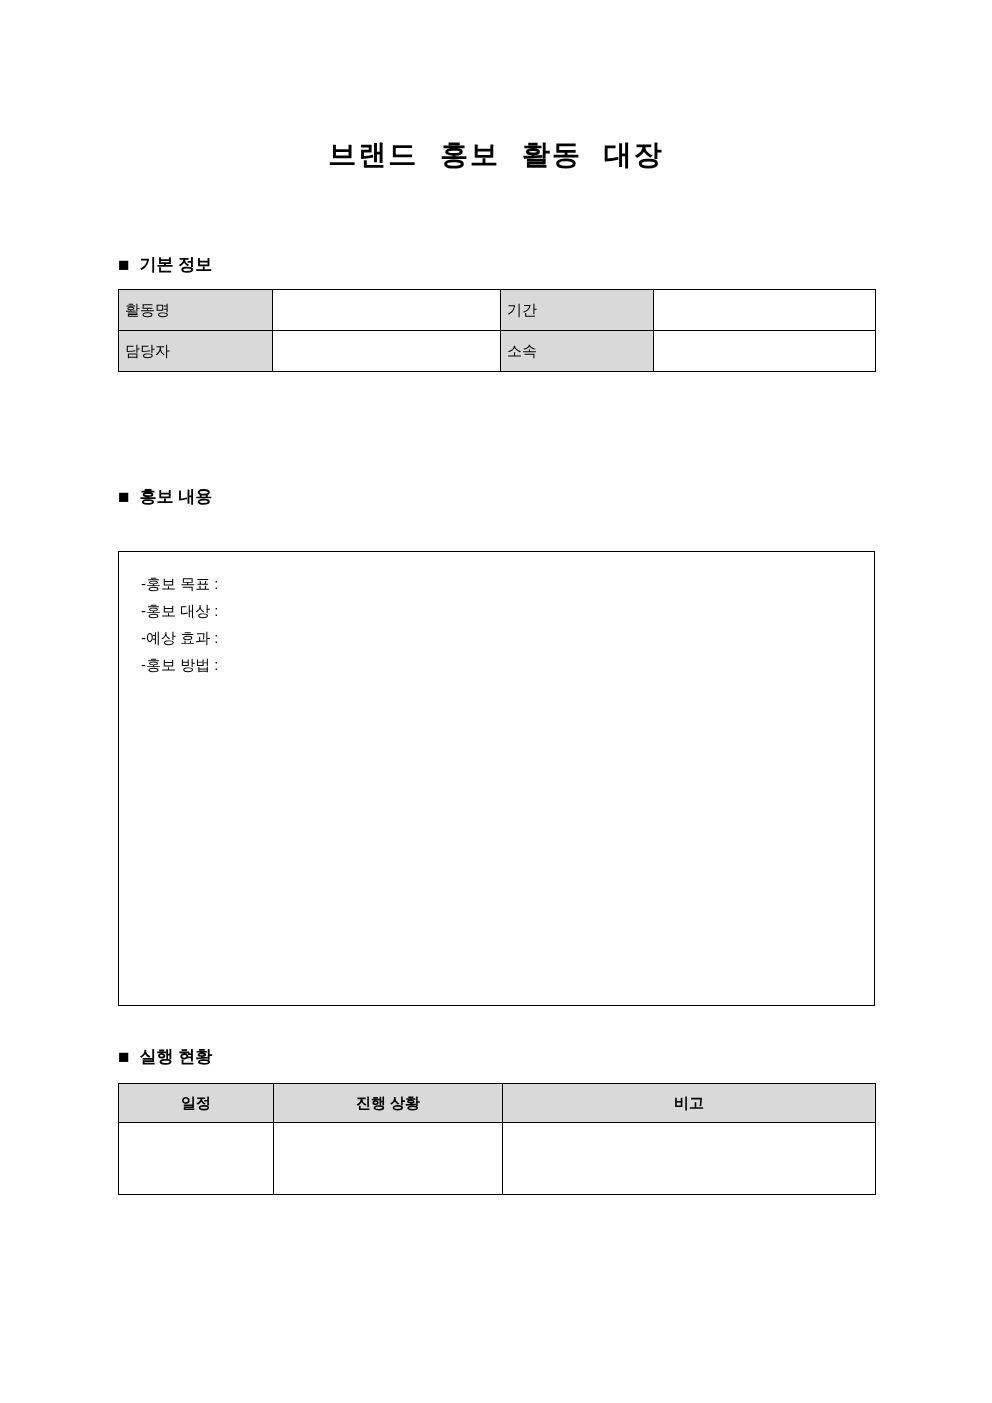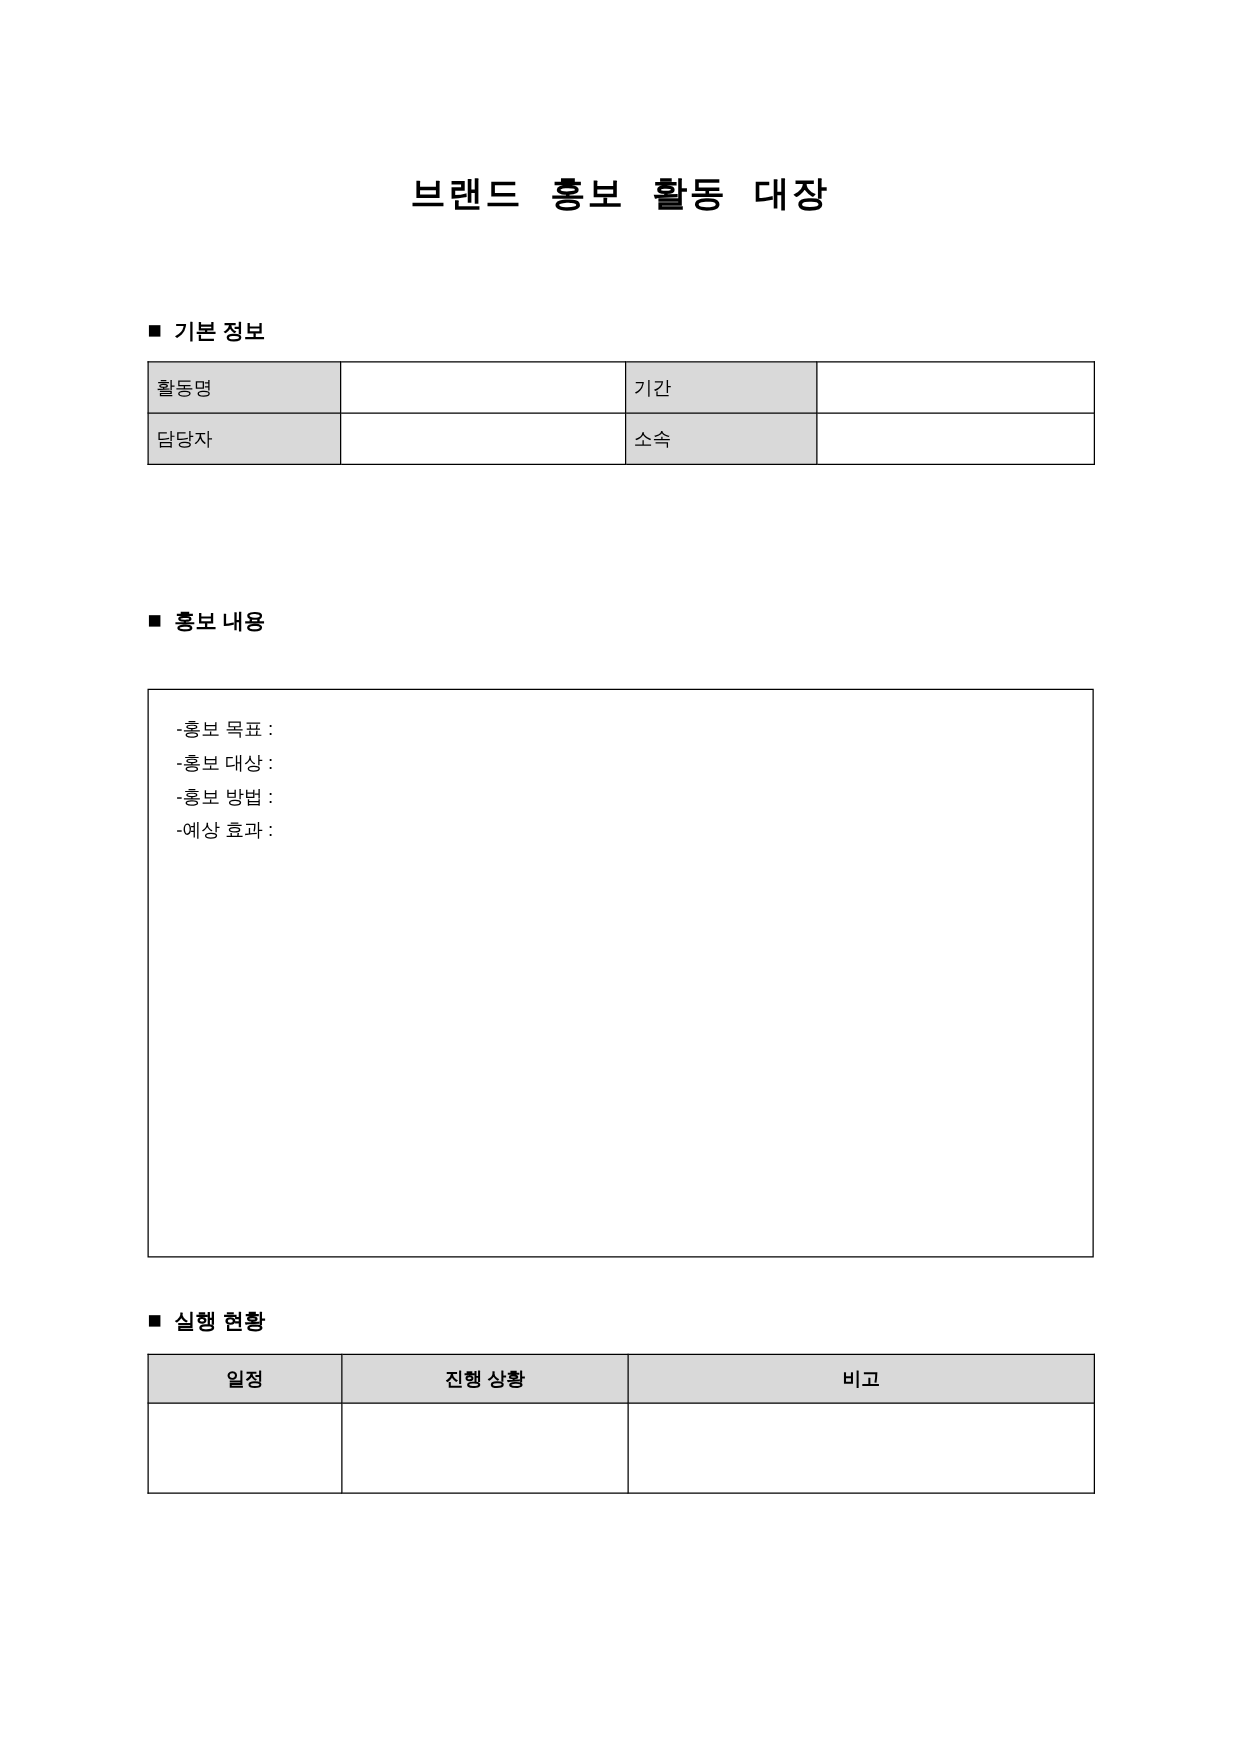--- a/index.html
+++ b/index.html
@@ -139,22 +139,22 @@
   </table>
 
   <div class="section-heading heading-promo-content">
     <span class="bullet">■</span>
     <span>홍보 내용</span>
   </div>
 
   <div class="content-box">
     <div class="content-line">-홍보 목표 :</div>
     <div class="content-line">-홍보 대상 :</div>
+    <div class="content-line">-예상 효과 :</div>
     <div class="content-line">-홍보 방법 :</div>
-    <div class="content-line">-예상 효과 :</div>
   </div>
 
   <div class="section-heading heading-execution-status">
     <span class="bullet">■</span>
     <span>실행 현황</span>
   </div>
 
   <table class="status-table">
     <colgroup>
       <col style="width:155px">

